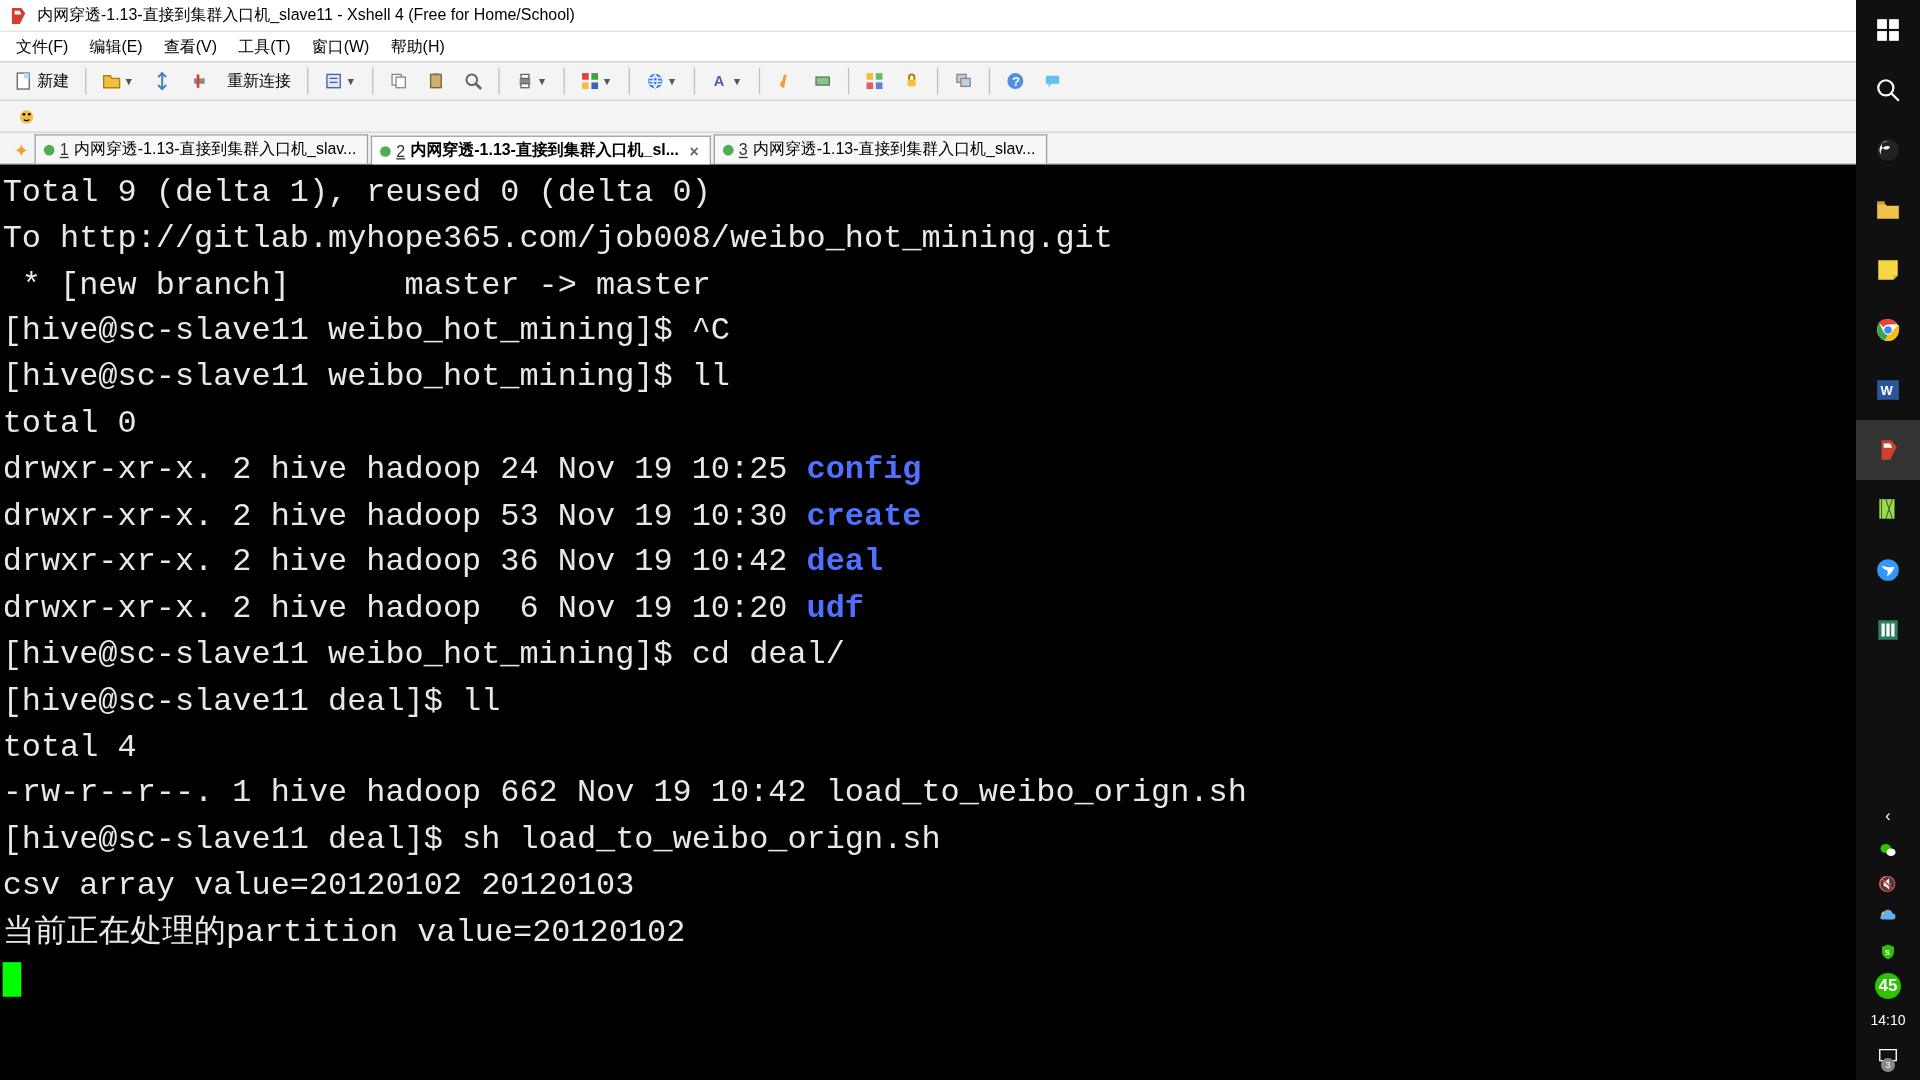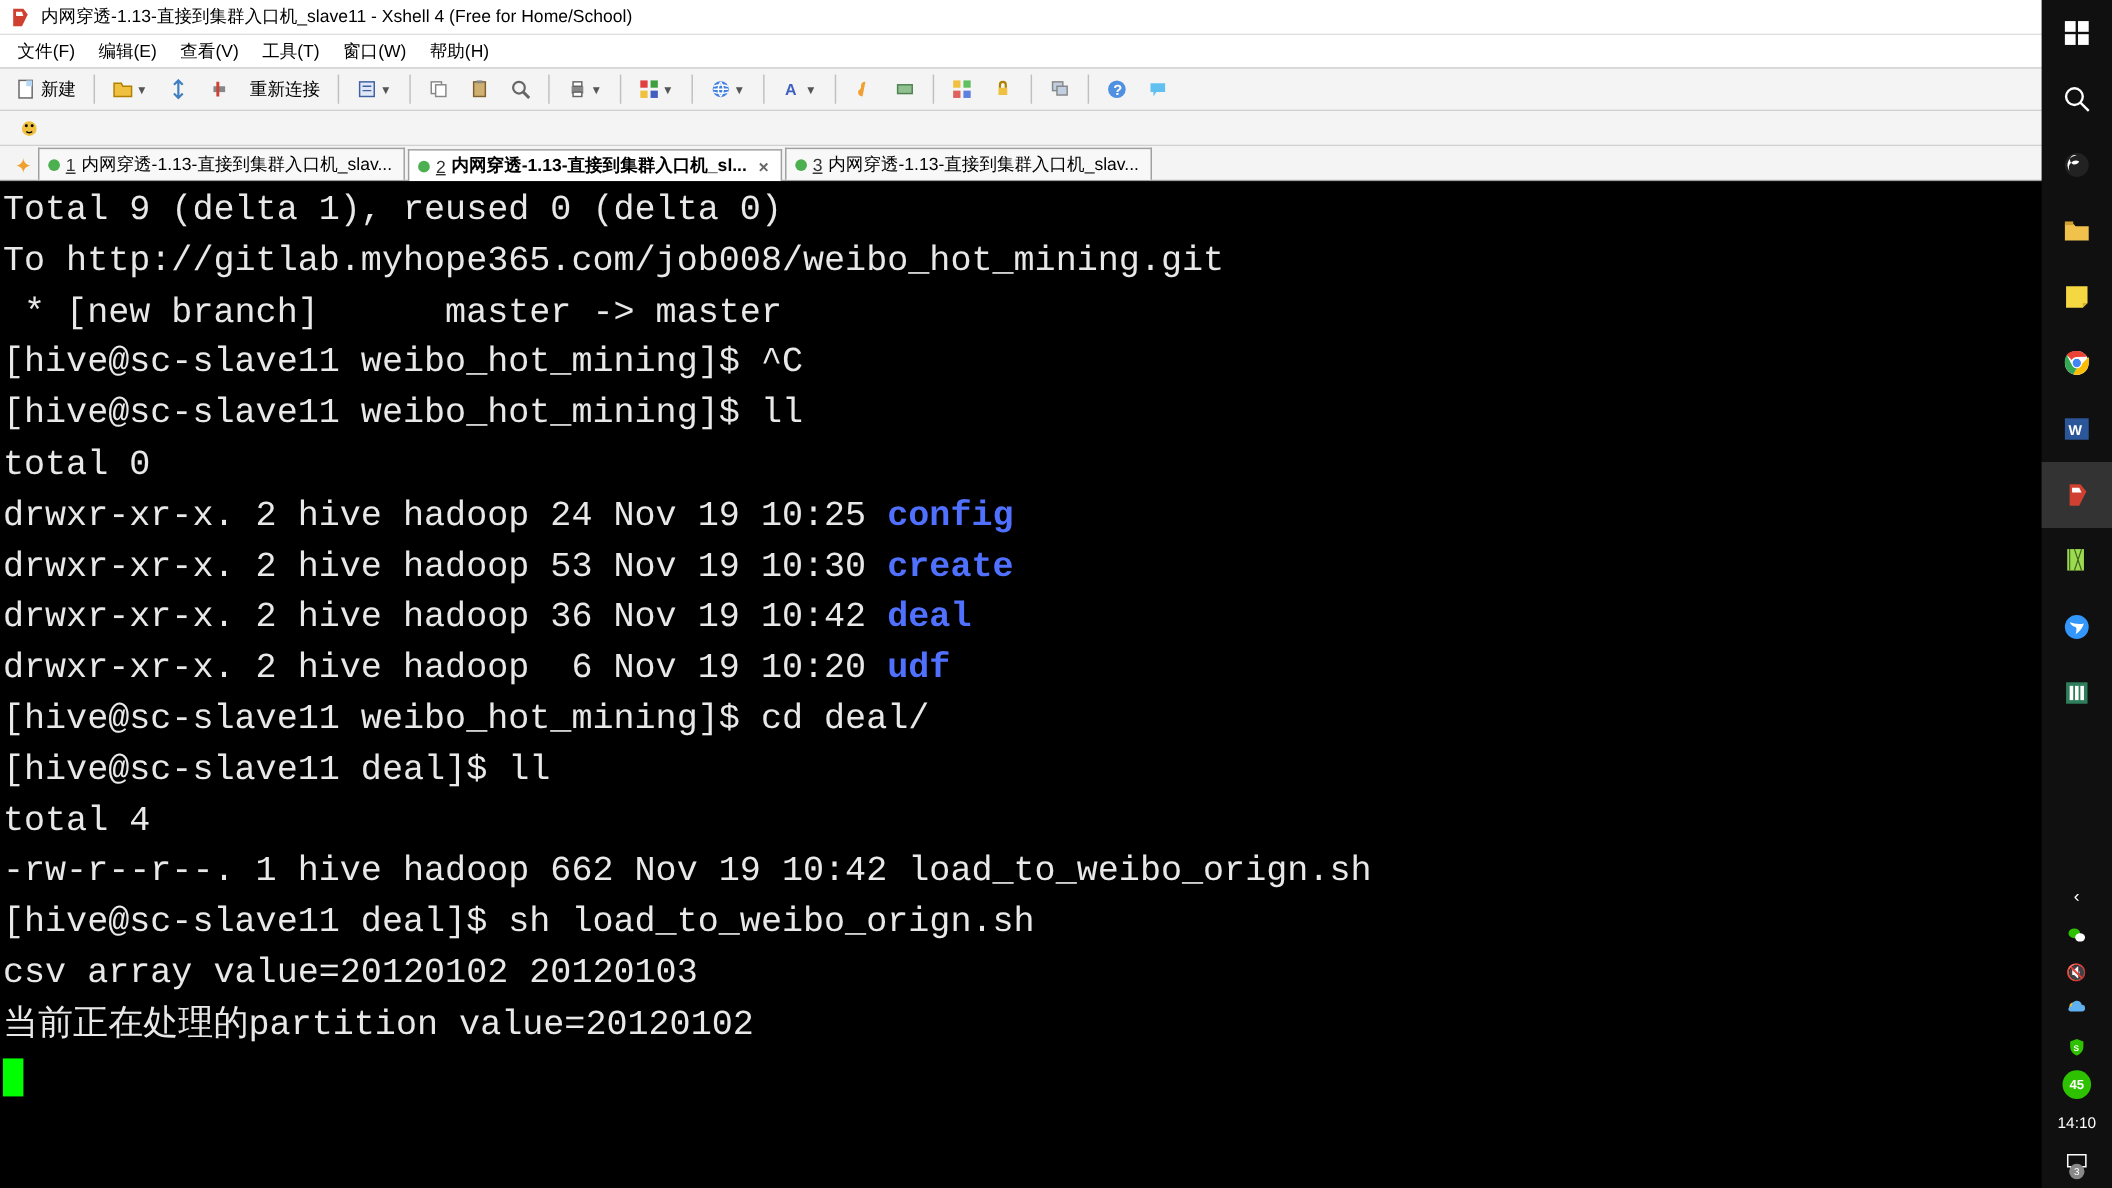--- a/index.html
+++ b/index.html
@@ -211,21 +211,21 @@
   width: 14px;
   height: 14px;
   border-radius: 7px;
   display: flex;
   align-items: center;
   justify-content: center;
 }
 .circle-badge {
   width: 26px; height: 26px; border-radius: 50%;
   display: flex; align-items: center; justify-content: center;
-  font-size: 12px; font-weight: bold;
+  font-size: 17px; font-weight: bold;
 }
 </style>
 </head>
 <body>
 
 <div class="main-area">
 
   <div class="titlebar">
     <span class="titlebar-icon">
       <svg viewBox="0 0 16 16">

